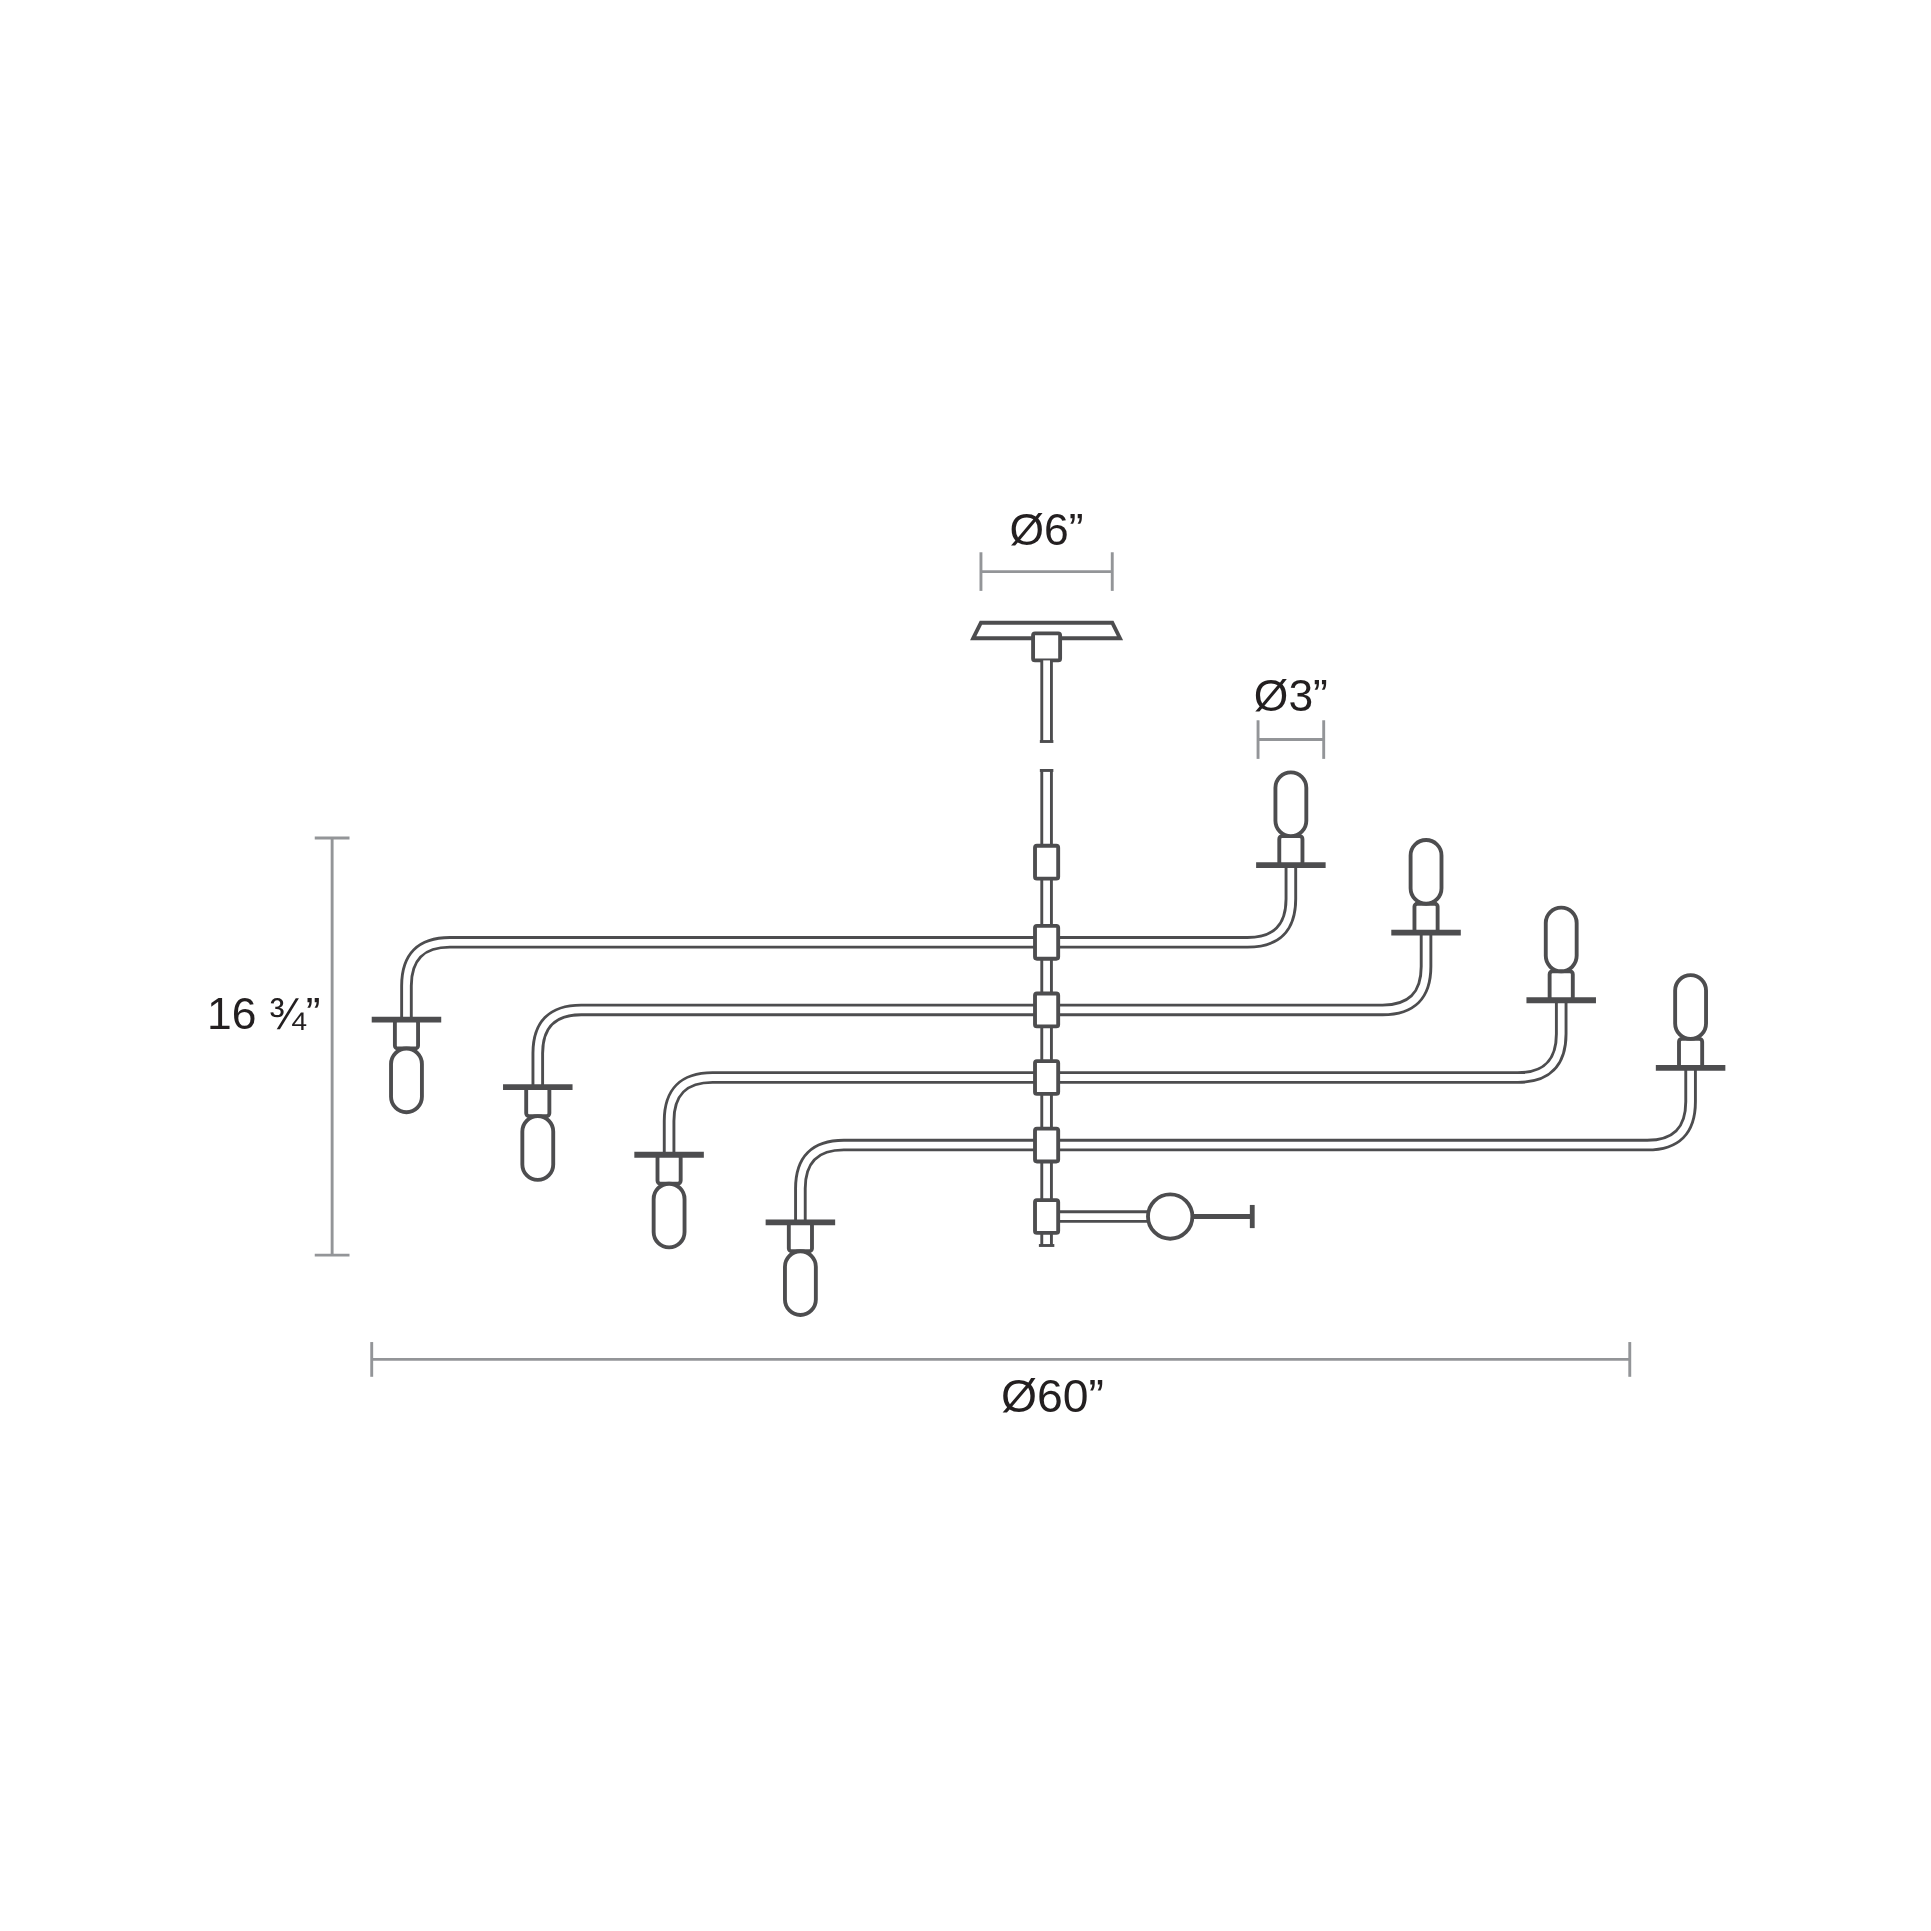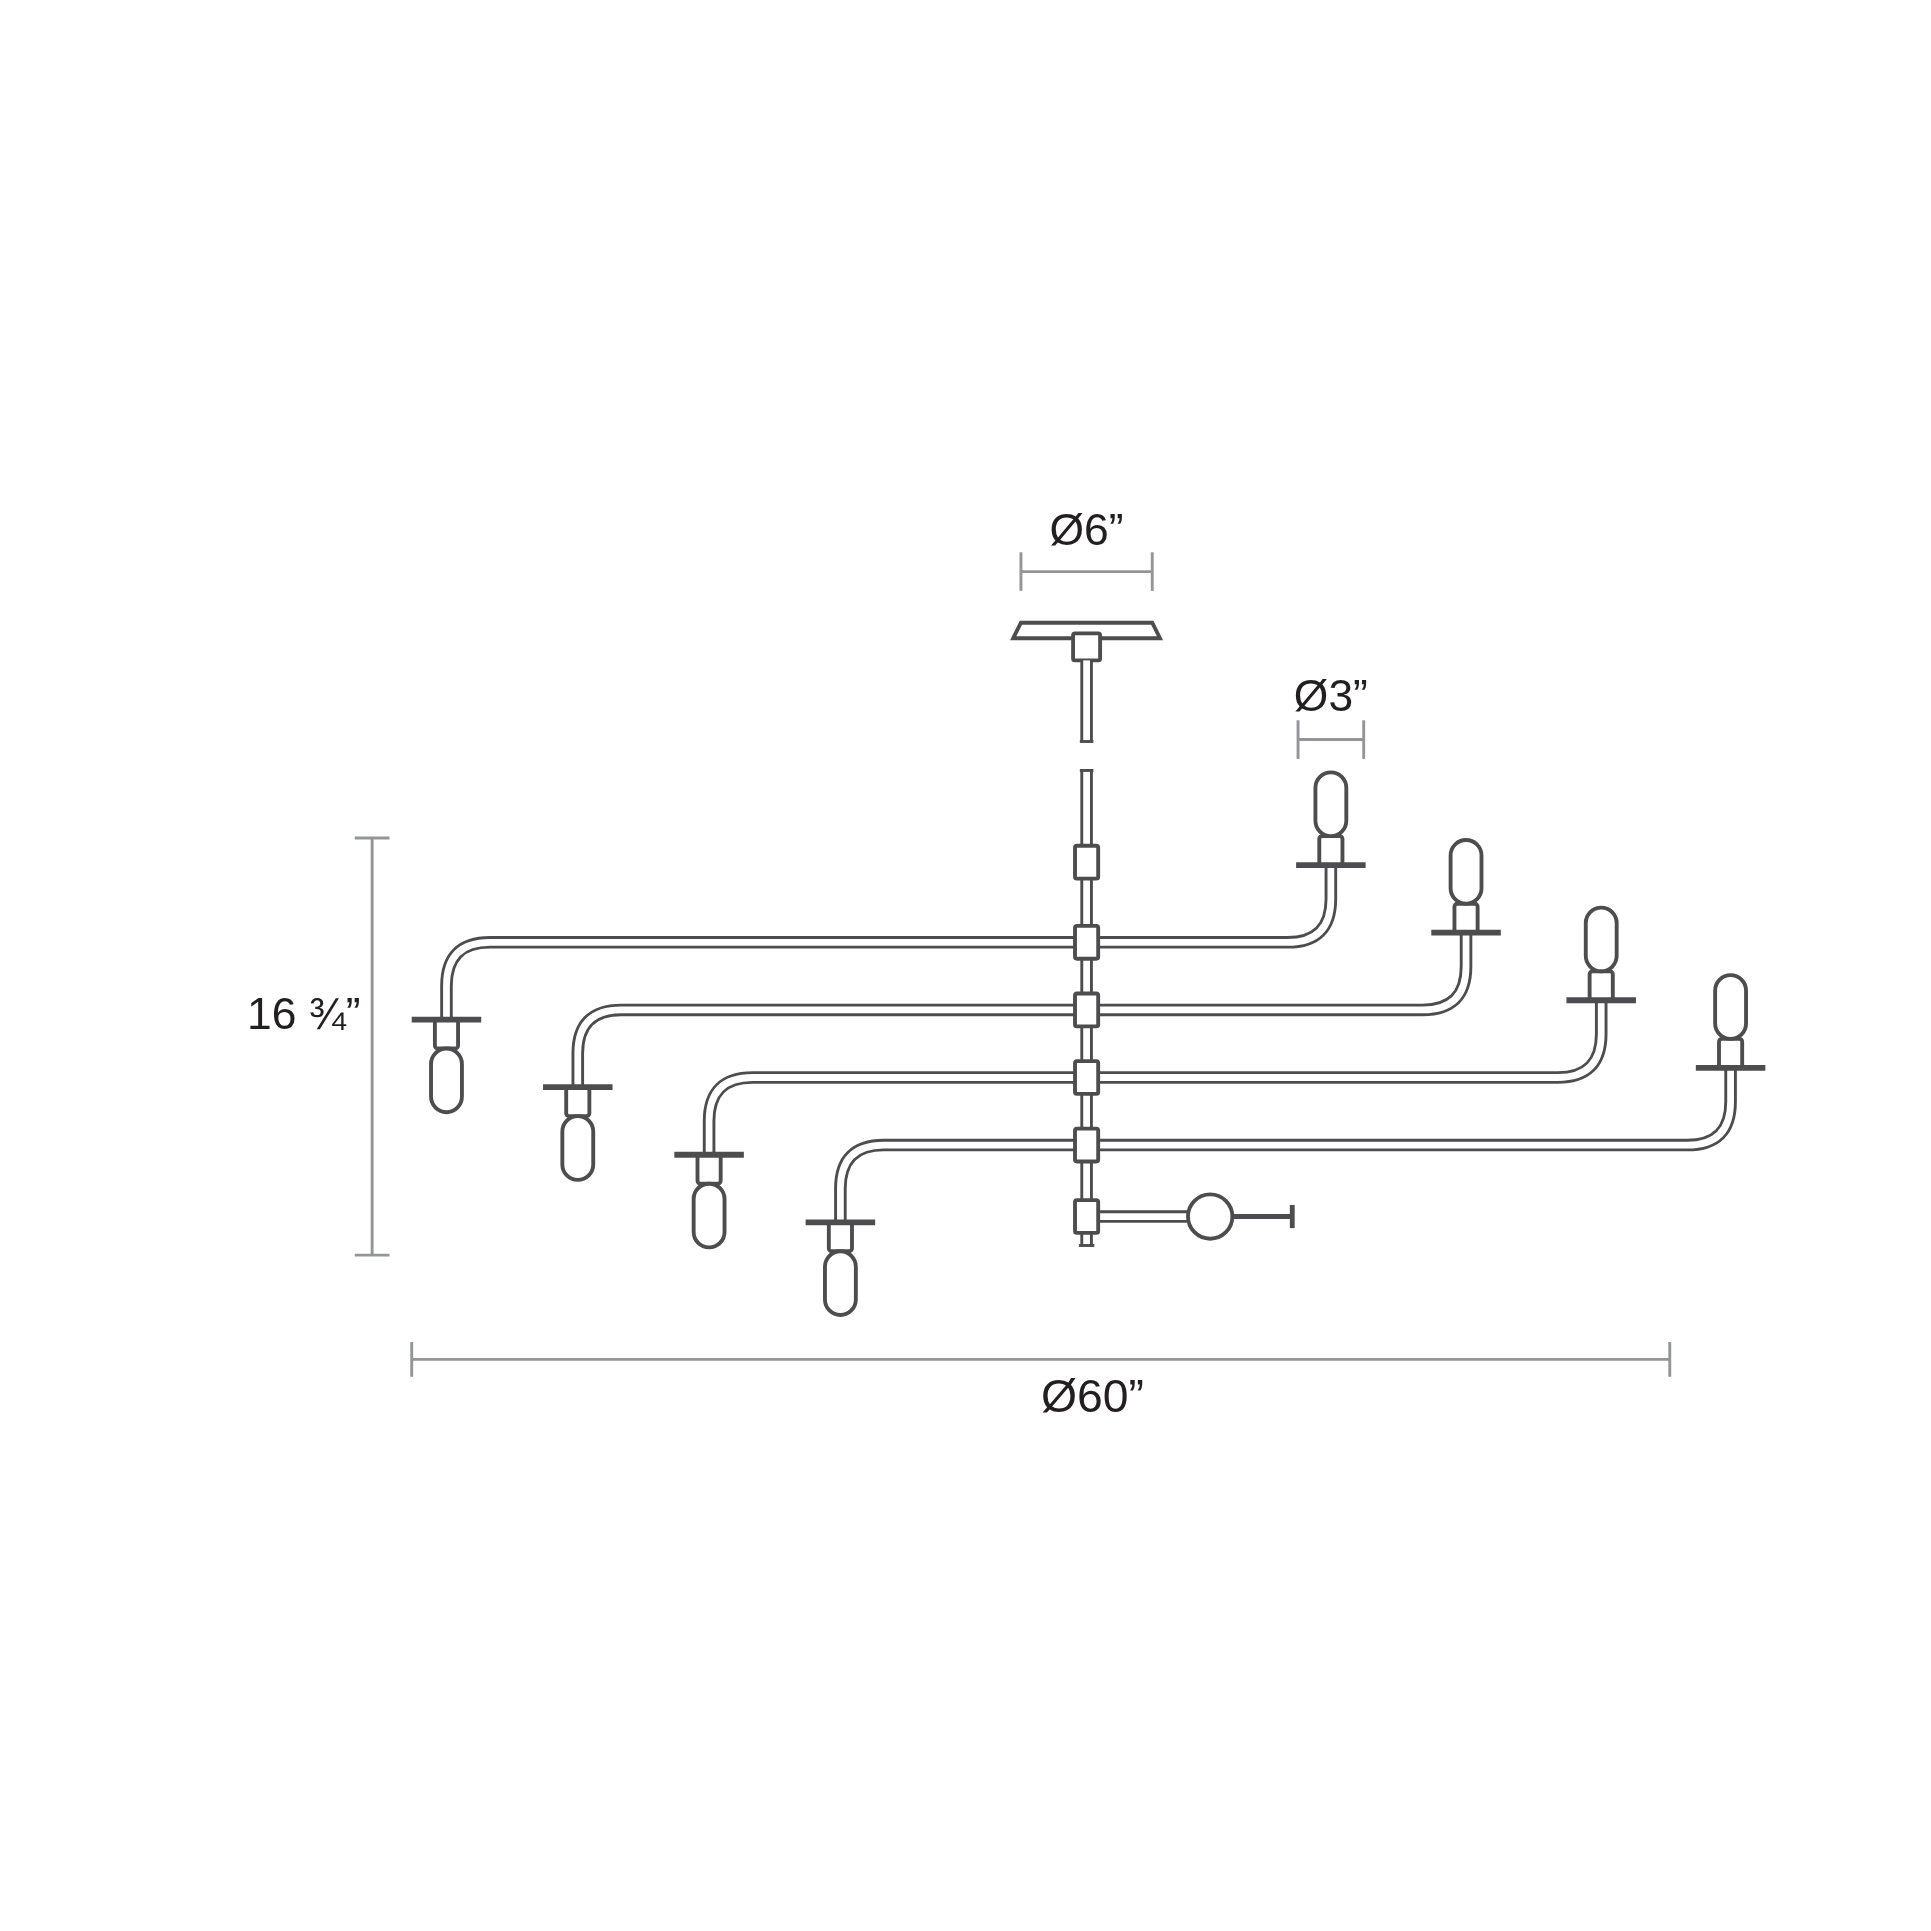--- a/index.html
+++ b/index.html
@@ -1,16 +1,16 @@
 <!DOCTYPE html>
 <html style="--line: #4d4d4f; --dim: #939598; --text: #231f20; --background: #ffffff;"><head>
 <meta charset="utf-8">
 <style>
   html,body{margin:0;padding:0;background:#fff;}
-  .page{position:relative;width:1849px;height:1931px;background:var(--background,#ffffff);overflow:hidden;padding-left:40px;}
+  .page{position:relative;width:1849px;height:1931px;background:var(--background,#ffffff);overflow:hidden;}
   svg{display:block;width:1931px;height:1931px;}
   .tube{fill:none;stroke:var(--line,#4d4d4f);stroke-width:13;}
   .tube-core{fill:none;stroke:#ffffff;stroke-width:7;}
   .part{fill:#ffffff;stroke:var(--line,#4d4d4f);stroke-width:4;}
   .bar{fill:none;stroke:var(--line,#4d4d4f);stroke-width:6;}
   .thin{fill:none;stroke:var(--line,#4d4d4f);stroke-width:5;}
   .cap{fill:none;stroke:var(--line,#4d4d4f);stroke-width:3;}
   .dim{fill:none;stroke:var(--dim,#939598);stroke-width:3;}
   .dim-text{fill:var(--text,#231f20);font-family:"Liberation Sans","DejaVu Sans",sans-serif;font-size:46px;}
   .dim-text.big{font-size:48px;}

